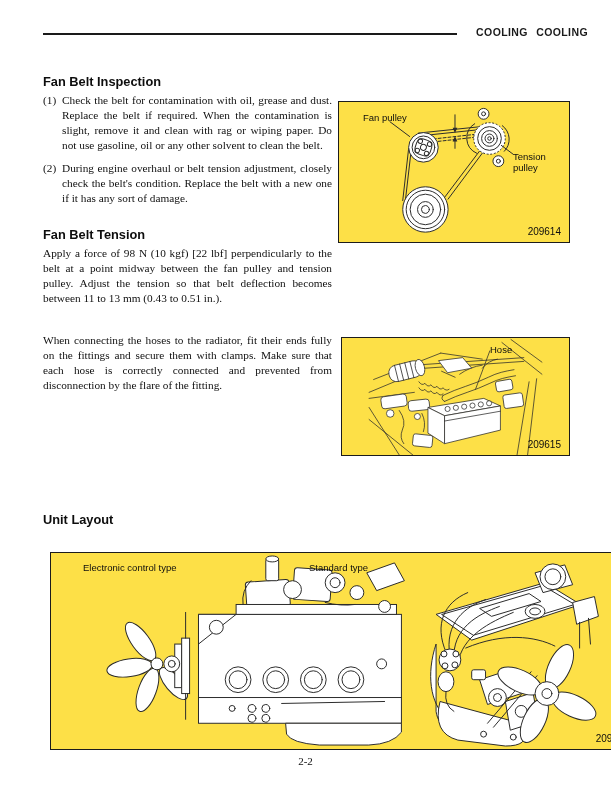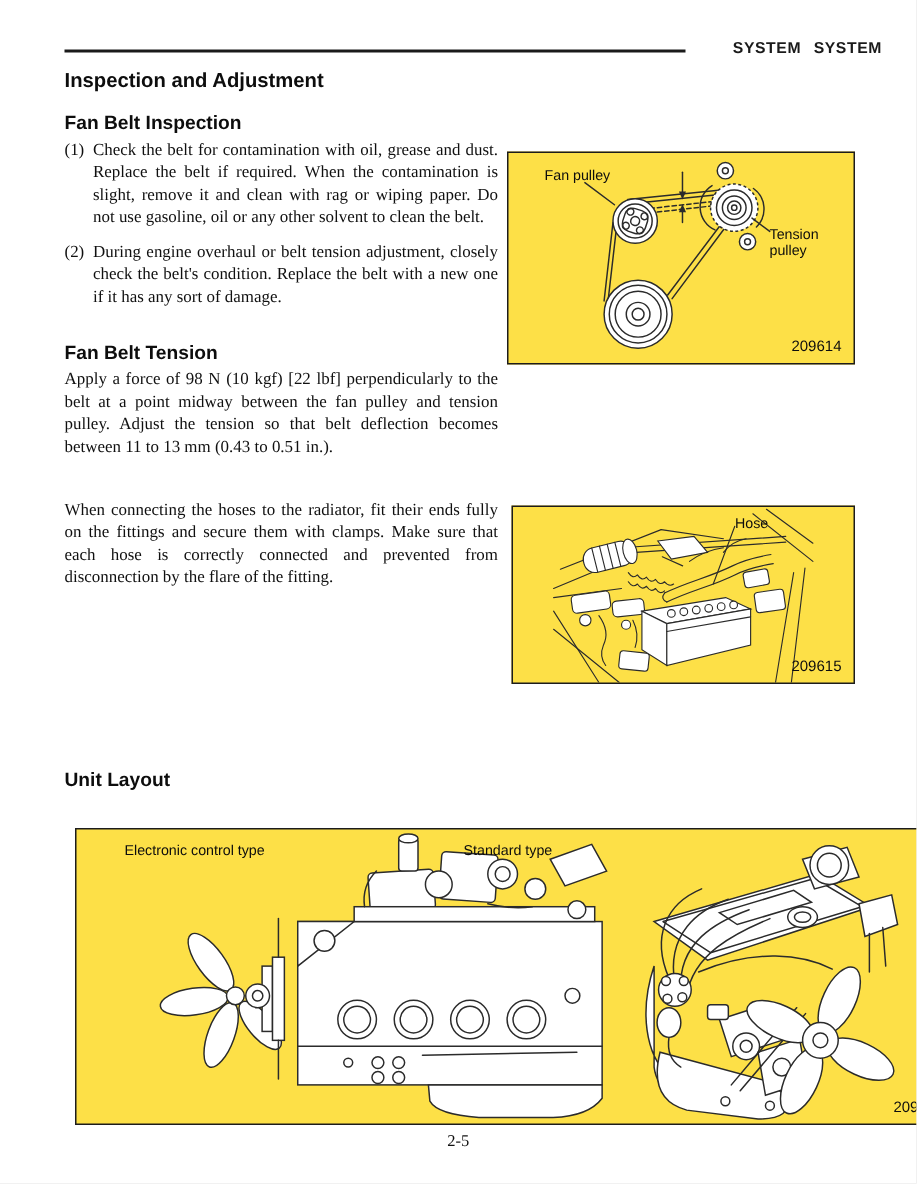--- a/index.html
+++ b/index.html
@@ -34,23 +34,22 @@
   .art{stroke:#2b2b2b; stroke-width:1; fill:none; stroke-linecap:round; stroke-linejoin:round;}
   .artw{stroke:#2b2b2b; stroke-width:1; fill:#fff;}
   .artf{stroke:none; fill:#2b2b2b;}
 </style>
 </head>
 <body>
 
 <div class="page">
 
   <div class="hdr-rule"></div>
-  <div class="hdr-chapter">SYSTEM SYSTEM</div>
-
-  <div class="h1" style="top:46px;">Inspection and Adjustment</div>
+  <div class="hdr-chapter">COOLING COOLING</div>
+
 
   <div class="h2" style="top:74px;">Fan Belt Inspection</div>
 
   <div class="list" style="top:93px;">
     <div class="li">
       <span class="num">(1)</span>
       <span class="txt">Check the belt for contamination with oil, grease and dust.  Replace the belt if required.  When the contamination is slight, remove it and clean with rag or wiping paper.  Do not use gasoline, oil or any other solvent to clean the belt.</span>
     </div>
     <div class="li">
       <span class="num">(2)</span>
@@ -303,15 +302,15 @@
           </g>
         <circle class="artw" cx="0" cy="0" r="12"></circle>
         <circle class="art" cx="0" cy="0" r="5"></circle>
       </g>
     </svg>
     <div class="fig-label" style="left:32px; top:9px;">Electronic control type</div>
     <div class="fig-label" style="left:258px; top:9px;">Standard type</div>
     <div class="fig-num" style="right:9px; bottom:5px;">209616</div>
   </div>
 
-  <div class="footer">2-5</div>
+  <div class="footer">2-2</div>
 
 </div>
 
 </body></html>

